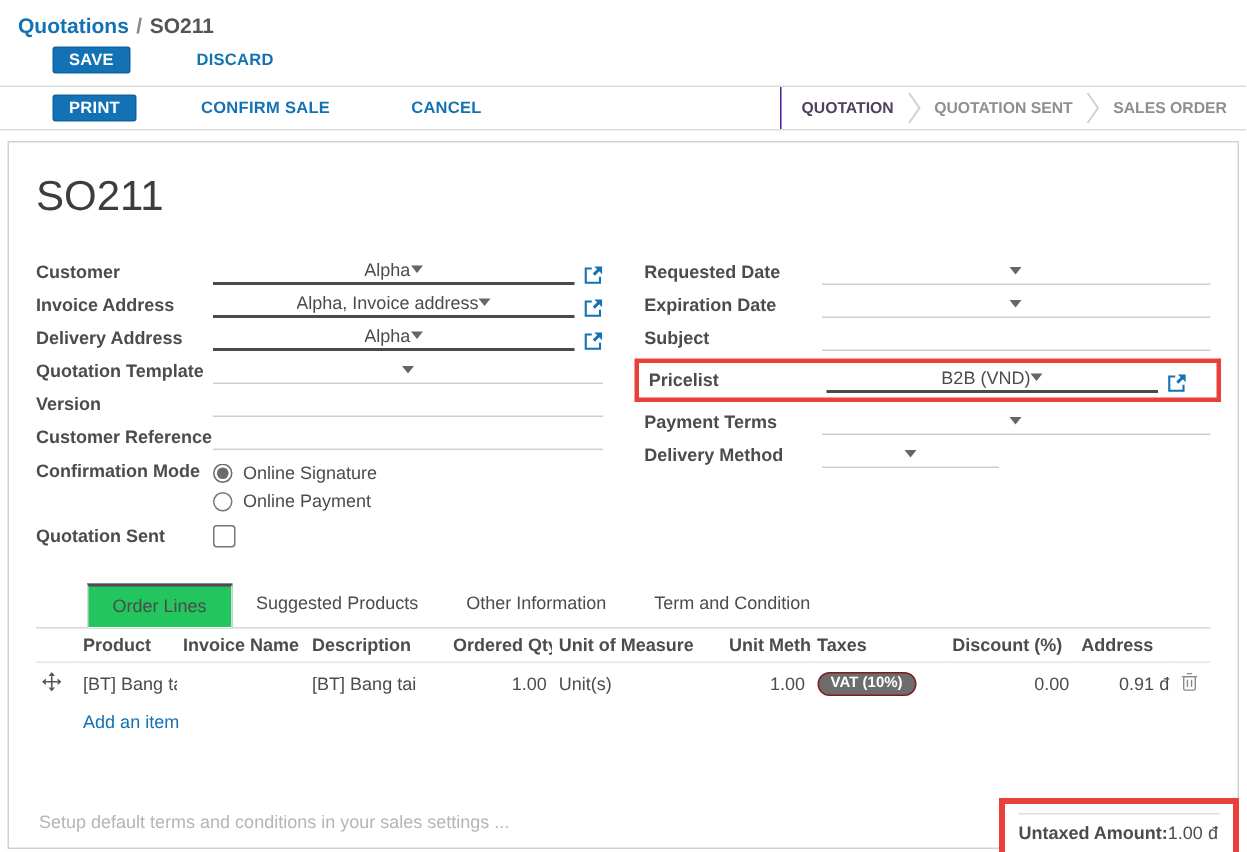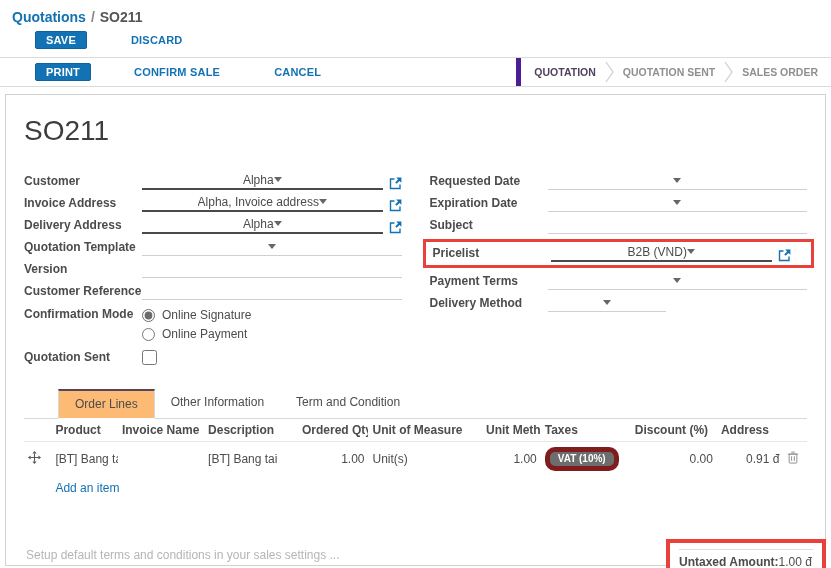--- a/index.html
+++ b/index.html
@@ -14,21 +14,21 @@
   .bc-sep { color:#888; margin:0 5px; }
   .bc-cur { color:#555; }
   .cmd-row { padding:3px 10px 8px; display:flex; gap:8px; align-items:center; }
   .btn { display:inline-block; font-weight:bold; font-size:11px; padding:2px 10px;
          border-radius:2px; cursor:pointer; border:1px solid transparent; letter-spacing:.2px;margin-left:25px; }
   .btn-primary { background:#1272b3; color:#fff; border-color:#0e639e; }
   .btn-link { color:#1272b3; background:none; }
   .toolbar { border-top:1px solid #dbdbdb; border-bottom:1px solid #dbdbdb;
              display:flex; justify-content:space-between; align-items:stretch; background:#fff; }
   .toolbar-left { display:flex; gap:7px; align-items:center; padding:5px 10px; flex:1; }
-  .statusbar { display:flex; align-items:center; border-left:5px solid #4c1d95; padding:0 4px; }
+  .statusbar { display:flex; align-items:center; border-left:1px solid #4c1d95; padding:0 4px; }
   .step { font-size:10.5px; font-weight:bold; color:#8f8f8f; padding:0 9px; white-space:nowrap; }
   .step.active { color:#50405f; }
   .chev { display:flex; align-items:center; }
   
   .sheet { margin:7px 5px 0; border:1px solid #d2d2d2; background:#fff;
            height:472px; padding:10px 18px 0; position:relative; }
   .sheet-title { font-size:28px; font-weight:normal; color:#3d3d3d; margin:10px 0 26px; }
   .form-grid { display:flex; gap:28px; }
   .fcol { flex:1; min-width:0; }
   .frow { display:flex; align-items:flex-end; margin-bottom:5px; min-height:17px; }
@@ -46,29 +46,29 @@
   .hl-wrap .frow { margin-bottom:0; }
   .radio-col { display:flex; flex-direction:column; gap:5px; padding-top:1px; }
   .radio-line { display:flex; align-items:center; gap:7px; cursor:pointer; }
   input[type=radio] { accent-color:#6b6b6b; margin:0; width:13px; height:13px; }
   input[type=checkbox] { accent-color:#6b6b6b; margin:0; width:15px; height:15px; }
   .cb-row { margin-top:9px; }
   
   .tabs { display:flex; border-bottom:1px solid #d8d8d8; padding-left:34px; margin-top:17px; }
   .tab { padding:6px 16px 7px; cursor:pointer; margin-bottom:-1px; color:#4c4c4c; }
   .tab.active { border:1px solid #d8d8d8; border-top:2px solid #564459;
-                border-bottom:1px solid #fff; background:#fdba74; }
+                border-bottom:1px solid #fff; background:#22c55e; }
   
   table.olines { width:100%; border-collapse:collapse; table-layout:fixed; }
   .olines th { font-weight:bold; color:#4c4c4c; padding:4px 4px;
                border-bottom:1px solid #e6e6e6; text-align:left;
                white-space:nowrap; overflow:hidden; }
   .olines td { padding:5px 4px; white-space:nowrap; overflow:hidden; }
   .num { text-align:right; }
-  .pill { display:inline-block; background:#6d6d6d; border:5px solid #7f1d1d; color:#fff;
+  .pill { display:inline-block; background:#6d6d6d; border:1px solid #7f1d1d; color:#fff;
           font-size:10px; font-weight:bold; padding:1px 8px 2px; border-radius:10px; }
   .handle { cursor:move; line-height:0; display:inline-block; }
   .trash { cursor:pointer; line-height:0; display:inline-block; }
   .add-link { color:#1272b3; cursor:pointer; }
   
   .sheet-footer { display:flex; justify-content:space-between; align-items:flex-start; margin-top:46px; }
   .terms { width:356px; margin-left:2px; position:relative; height:48px;
            border-bottom:1px solid #a8a8a8; cursor:text; }
   .terms-ph { color:#b5b5b5; padding-top:2px; }
   .totals-wrap { border:4px solid #e8413c; width:160px; margin-right:-19px; margin-top:-7px;
@@ -244,20 +244,21 @@
         <div class="fctl short">
           <span class="fval"></span>
           <span class="caret"></span>
         </div>
       </div>
     </div>
   </div>
 
   <div class="tabs">
     <span class="tab active">Order Lines</span>
+    <span class="tab">Suggested Products</span>
     <span class="tab">Other Information</span>
     <span class="tab">Term and Condition</span>
   </div>
 
   <table class="olines">
     <colgroup>
       <col style="width:3.5%">
         <col style="width:8.5%">
         <col style="width:11%">
         <col style="width:12%">

